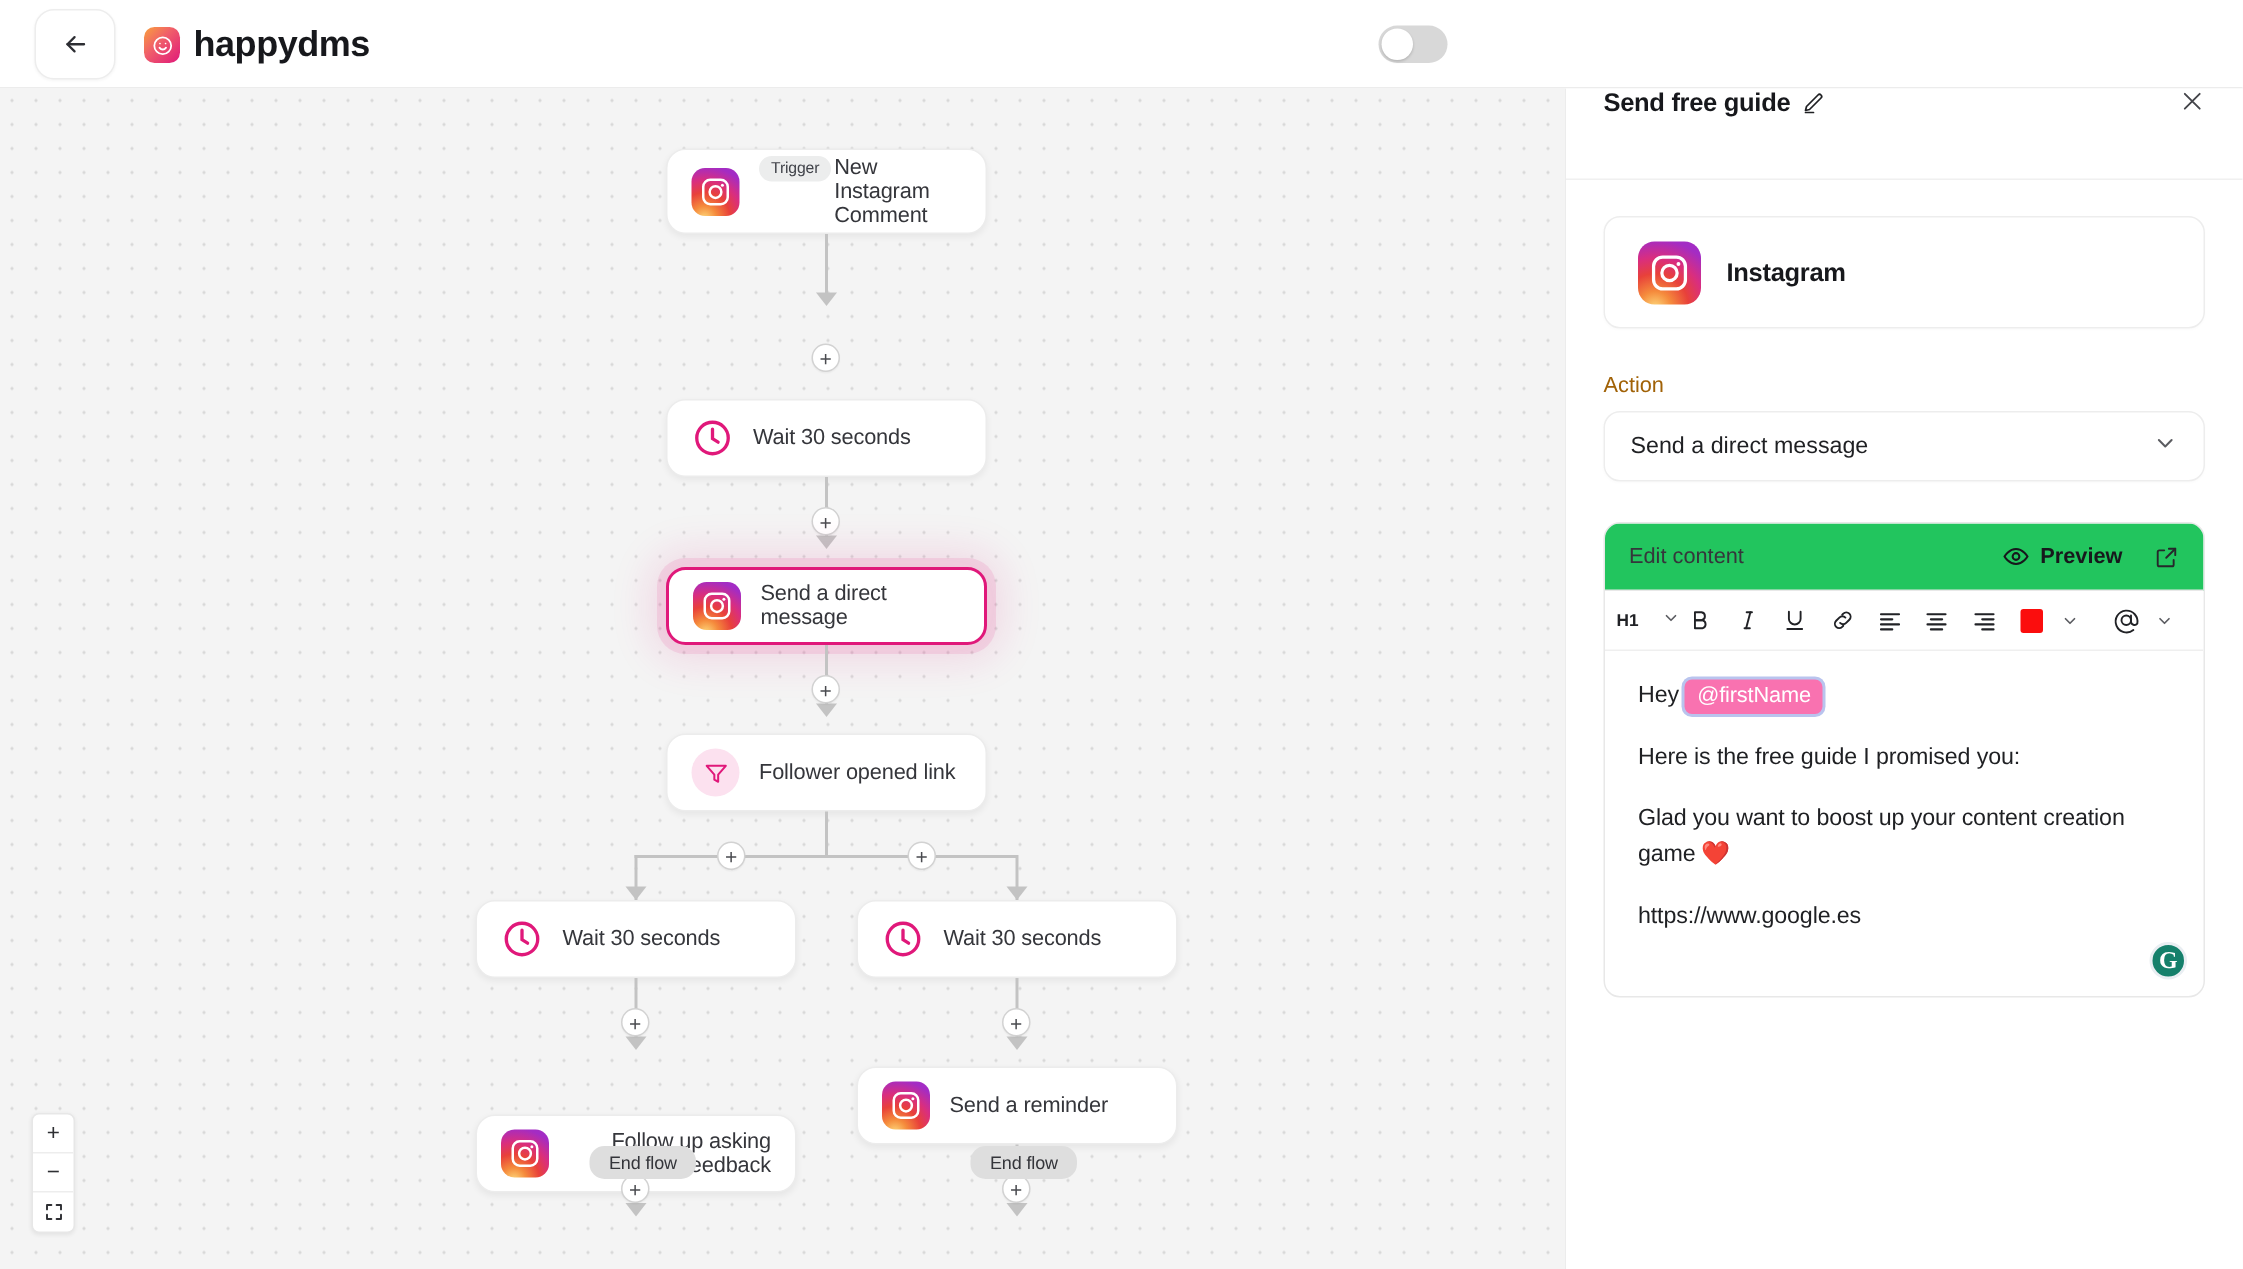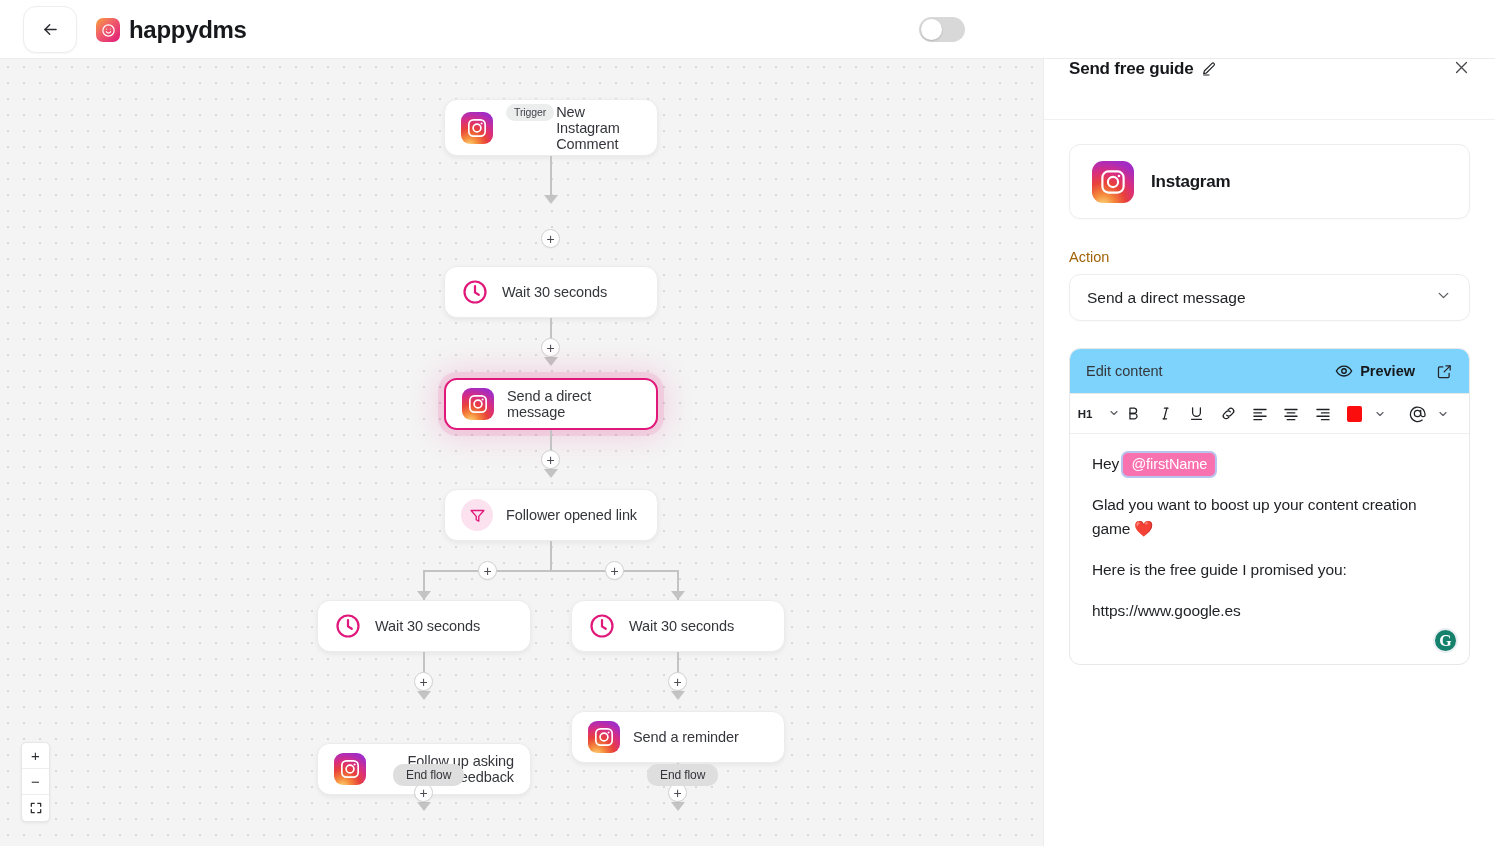--- a/index.html
+++ b/index.html
@@ -178,21 +178,21 @@
     font-size: 15.5px; color: #1f2023; cursor: pointer;
     box-shadow: 0 1px 2px rgba(0,0,0,.02);
   }
   .select .chev { margin-left: auto; color: #5b5c61; }
 
   .editor {
     margin-top: 27px;
     border: 1px solid #e8e8e8; border-radius: 11px; overflow: hidden;
   }
   .editor-head {
-    background: #7dd3fc; height: 45px;
+    background: #22c55e; height: 45px;
     display: flex; align-items: center; padding: 0 16px;
     border-bottom: 1px solid #e8e8e8;
   }
   .editor-head .lbl { font-size: 14.5px; color: #35363b; }
   .preview-btn {
     margin-left: auto; display: flex; align-items: center; gap: 7px;
     font-size: 14.5px; font-weight: bold; color: #17181c; cursor: pointer;
   }
   .popout { margin-left: 21px; cursor: pointer; color: #26272b; display: flex; }
 
@@ -555,21 +555,21 @@
             <path d="M6 9l6 6 6-6"></path>
           </svg>
         </span>
       </div>
 
       <div class="msg">
         <p>
           <span>Hey</span>
           <span class="token">@firstName</span>
         </p>
+        <p>Here is the free guide I promised you:</p>
         <p>Glad you want to boost up your content creation game ❤️</p>
-        <p>Here is the free guide I promised you:</p>
         <p>https://www.google.es</p>
         <span class="grammarly">G</span>
       </div>
 
     </div>
   </div>
 </div>
 
 </body></html>

